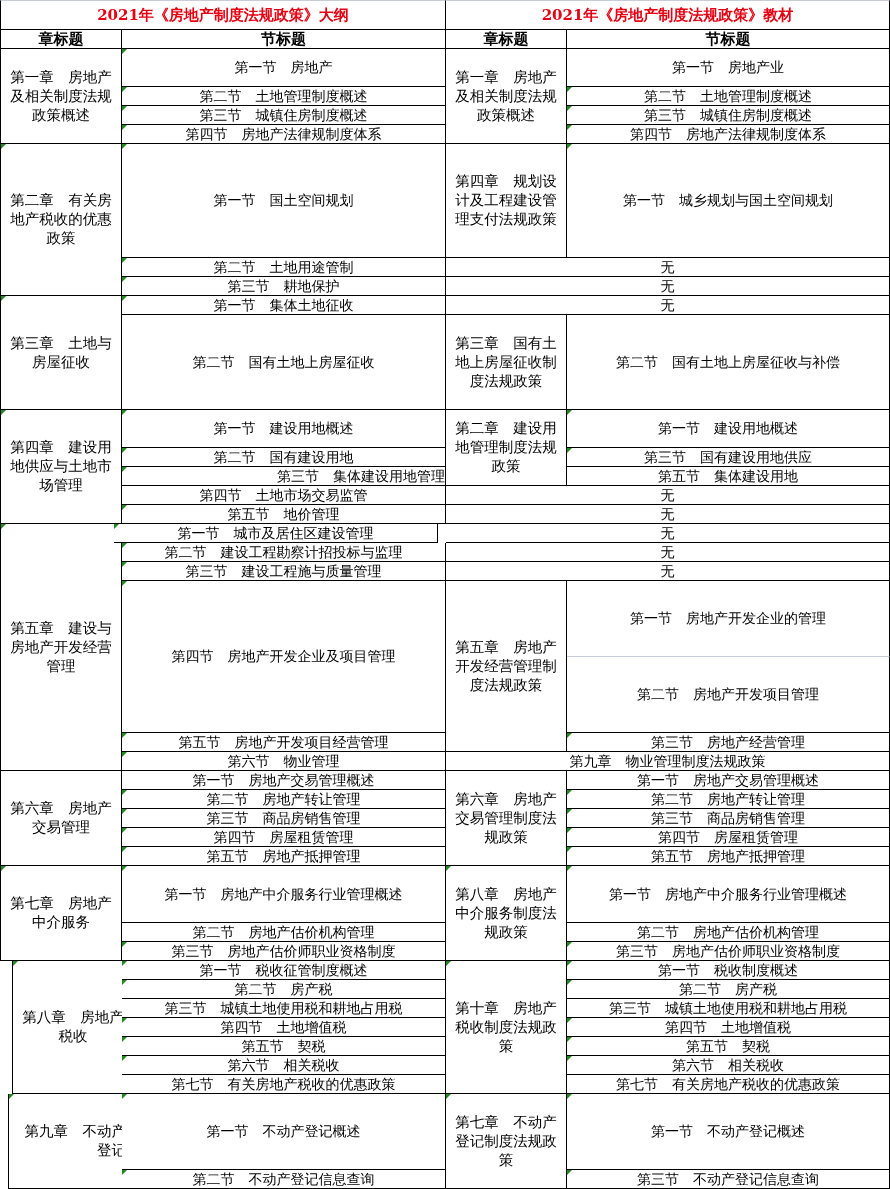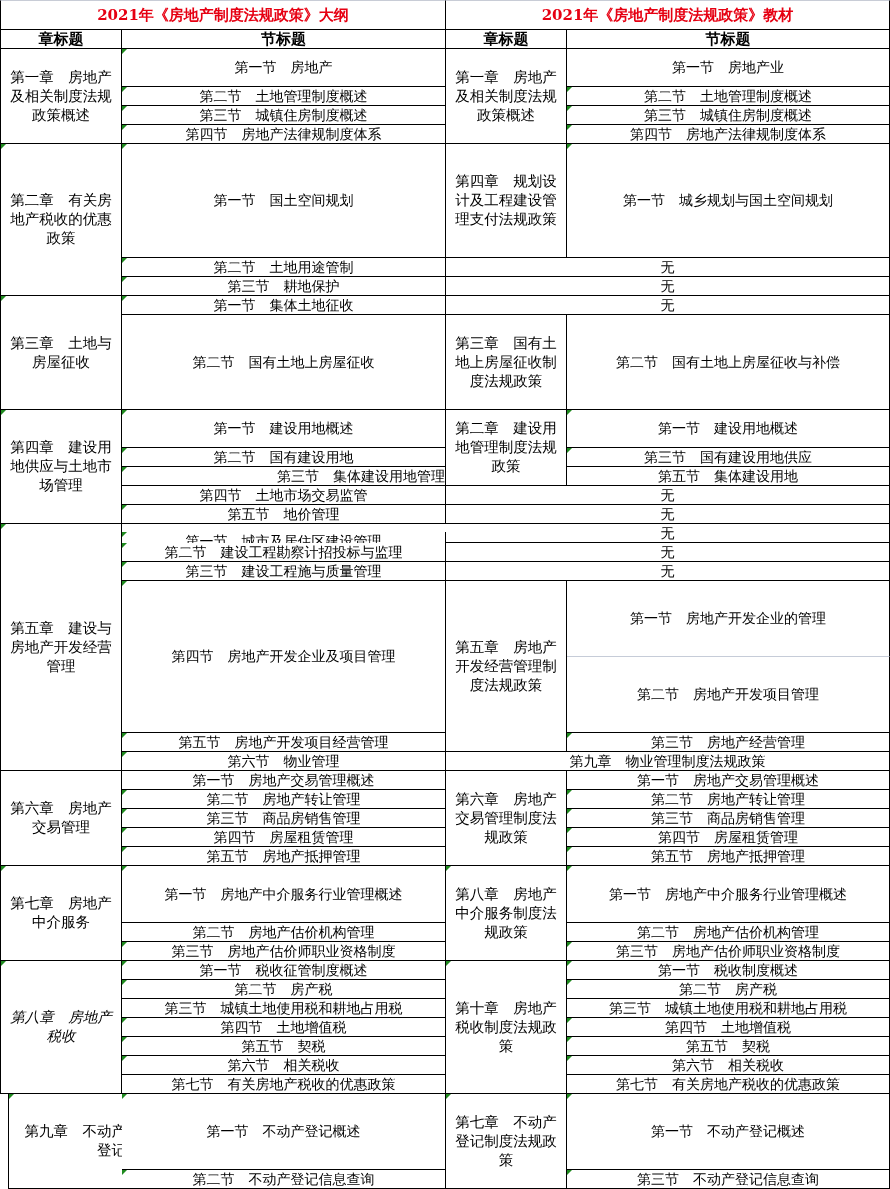--- a/index.html
+++ b/index.html
@@ -99,21 +99,21 @@
   <div class="cell" style="left:122px;top:486px;width:324px;height:19px;">
       <span class="txt">第四节　土地市场交易监管</span>
     </div>
   <div class="cell tri" style="left:122px;top:505px;width:324px;height:19px;">
       <span class="txt">第五节　地价管理</span>
     </div>
 
   <div class="cell chap leftb tri" style="left:0;top:524px;width:122px;height:247px;">
       <span>第五章　建设与房地产开发经营管理</span>
     </div>
-  <div class="cell tri" style="left:122px;top:524px;width:324px;height:19px;margin-top:8px;">
+  <div class="cell tri" style="left:114px;top:524px;width:324px;height:19px;">
       <span class="txt">第一节　城市及居住区建设管理</span>
     </div>
   <div class="cell tri" style="left:122px;top:543px;width:324px;height:19px;">
       <span class="txt">第二节　建设工程勘察计招投标与监理</span>
     </div>
   <div class="cell tri" style="left:122px;top:562px;width:324px;height:19px;">
       <span class="txt">第三节　建设工程施与质量管理</span>
     </div>
   <div class="cell mid tri" style="left:122px;top:581px;width:324px;height:152px;">
       <span class="txt">第四节　房地产开发企业及项目管理</span>
@@ -150,21 +150,21 @@
   <div class="cell mid tri" style="left:122px;top:866px;width:324px;height:57px;">
       <span class="txt">第一节　房地产中介服务行业管理概述</span>
     </div>
   <div class="cell" style="left:122px;top:923px;width:324px;height:19px;">
       <span class="txt">第二节　房地产估价机构管理</span>
     </div>
   <div class="cell tri" style="left:122px;top:942px;width:324px;height:19px;">
       <span class="txt">第三节　房地产估价师职业资格制度</span>
     </div>
 
-  <div class="cell chap leftb tri" style="left:0;top:961px;width:122px;height:133px;font-style:italic;">
+  <div class="cell chap leftb tri" style="left:12px;top:961px;width:122px;height:133px;">
       <span>第八章　房地产税收</span>
     </div>
   <div class="cell tri" style="left:122px;top:961px;width:324px;height:19px;">
       <span class="txt">第一节　税收征管制度概述</span>
     </div>
   <div class="cell tri" style="left:122px;top:980px;width:324px;height:19px;">
       <span class="txt">第二节　房产税</span>
     </div>
   <div class="cell" style="left:122px;top:999px;width:324px;height:19px;">
       <span class="txt">第三节　城镇土地使用税和耕地占用税</span>

